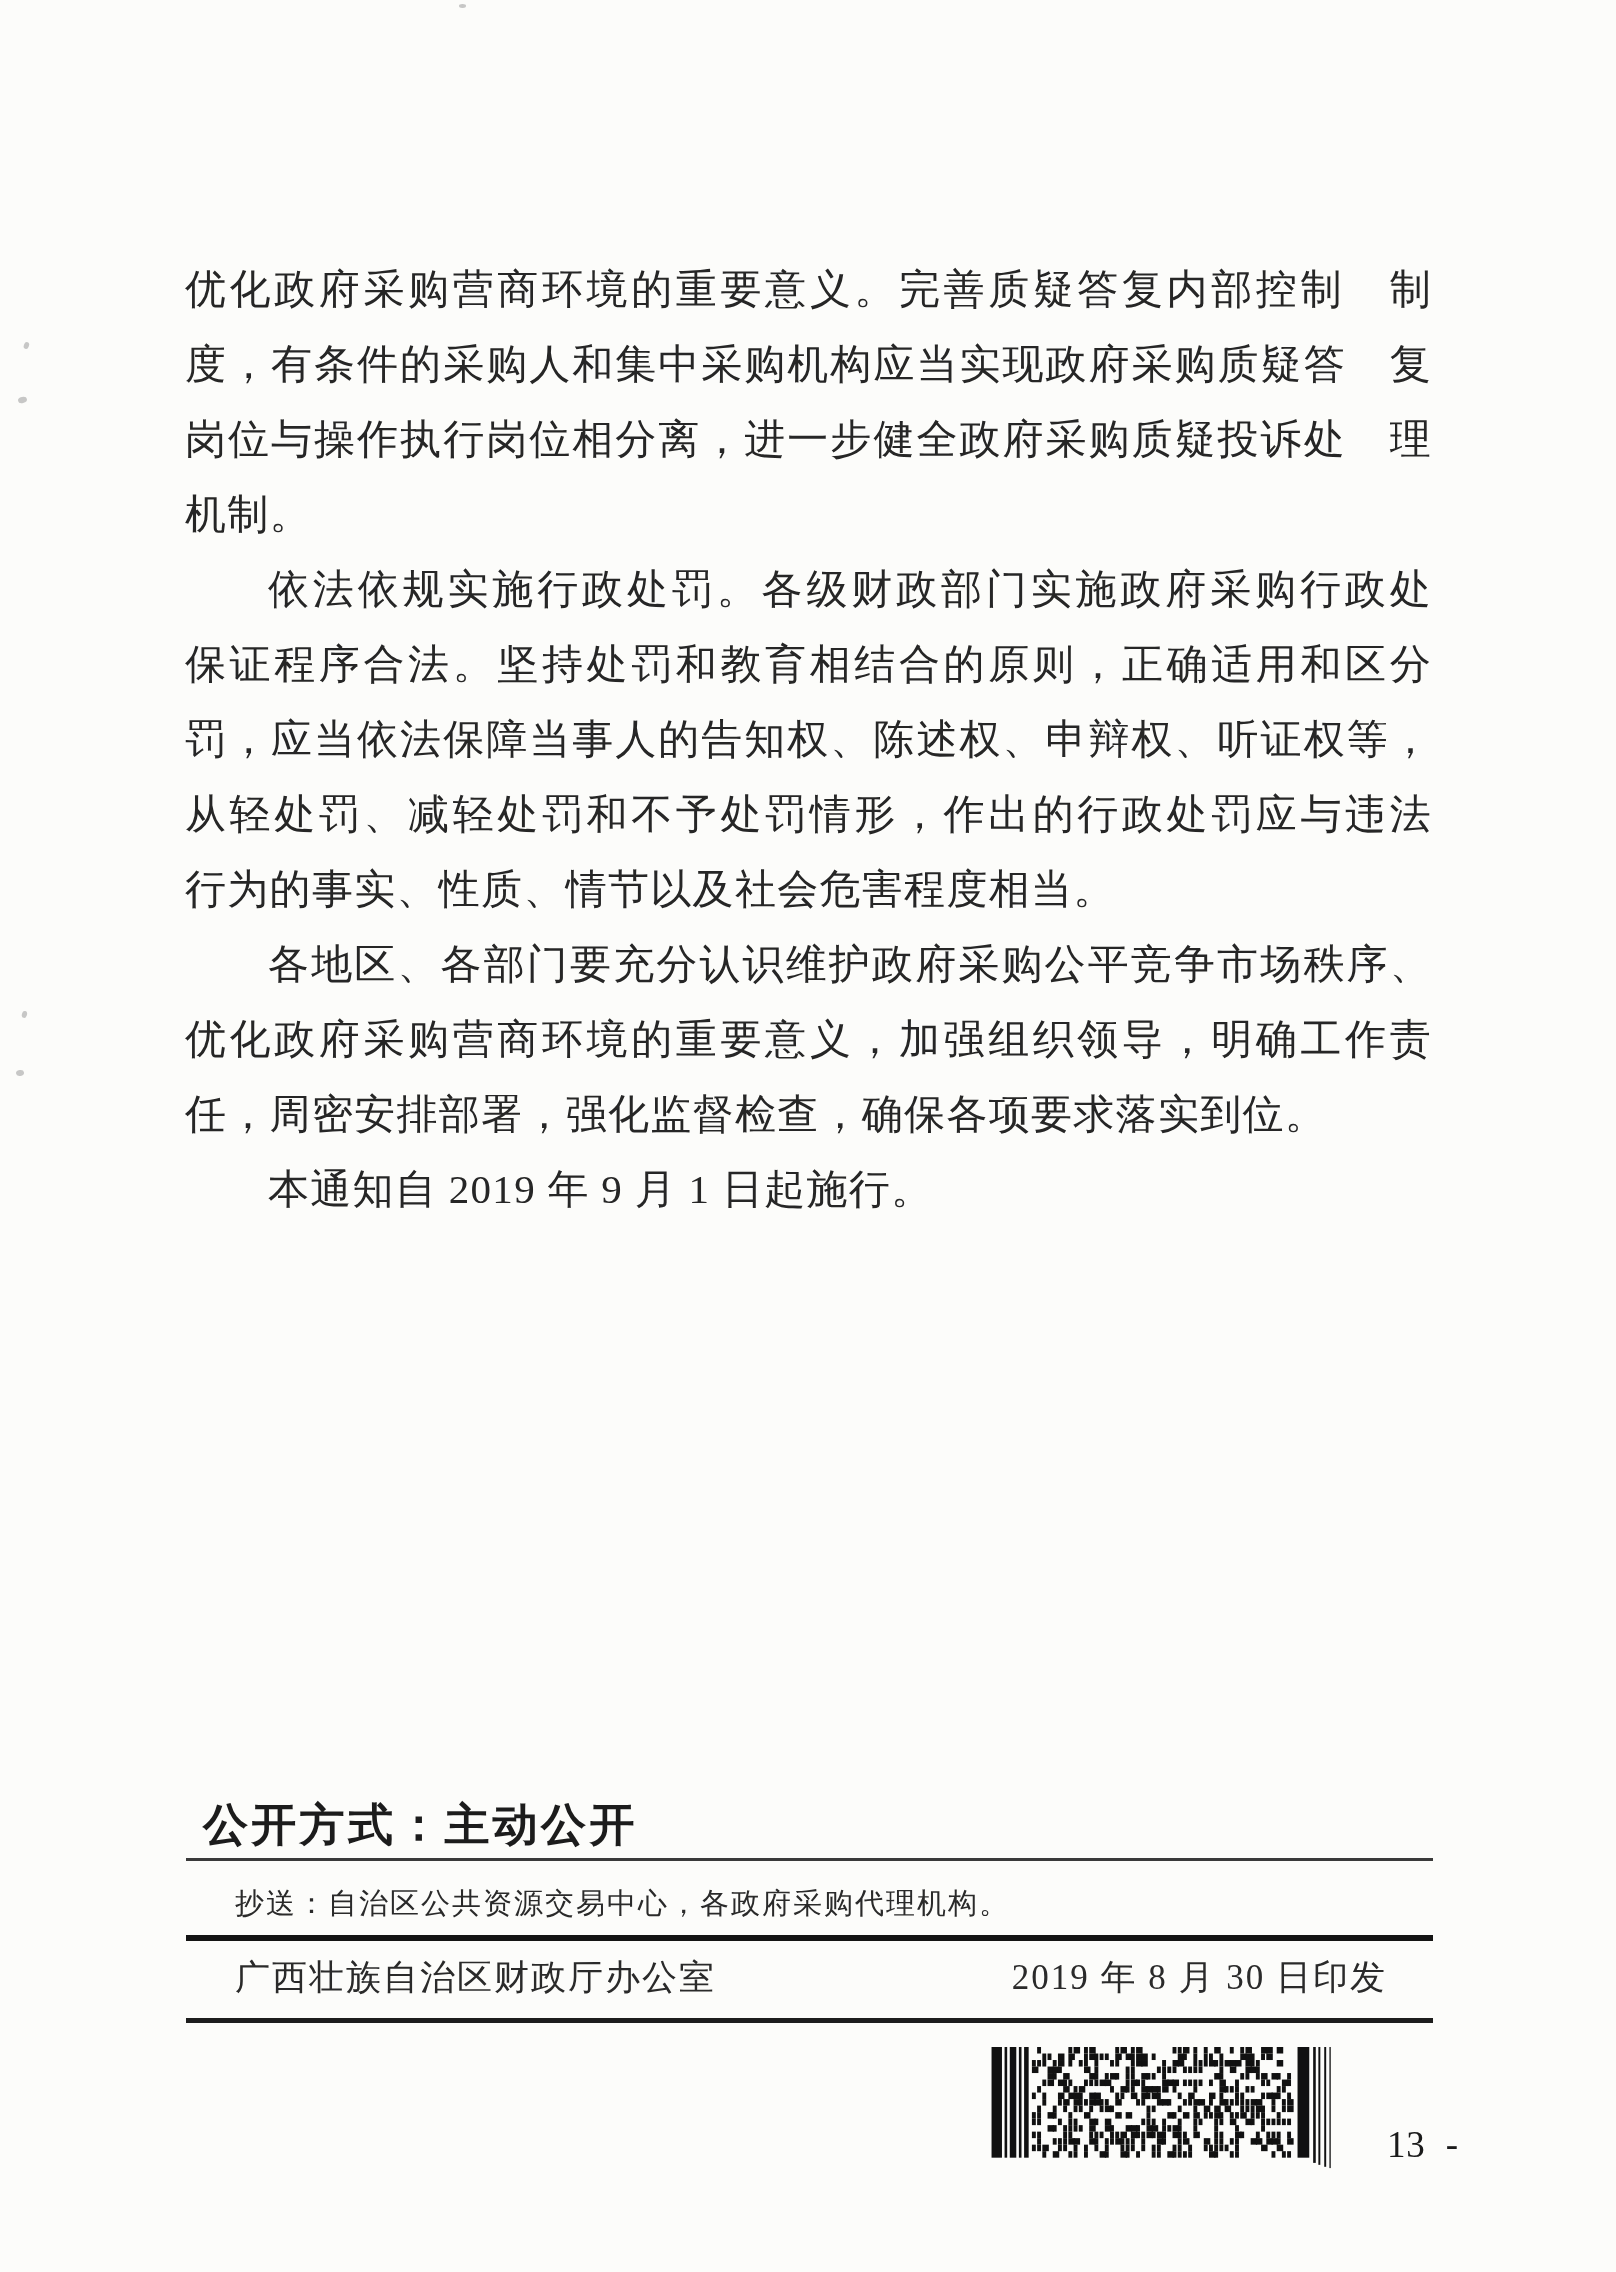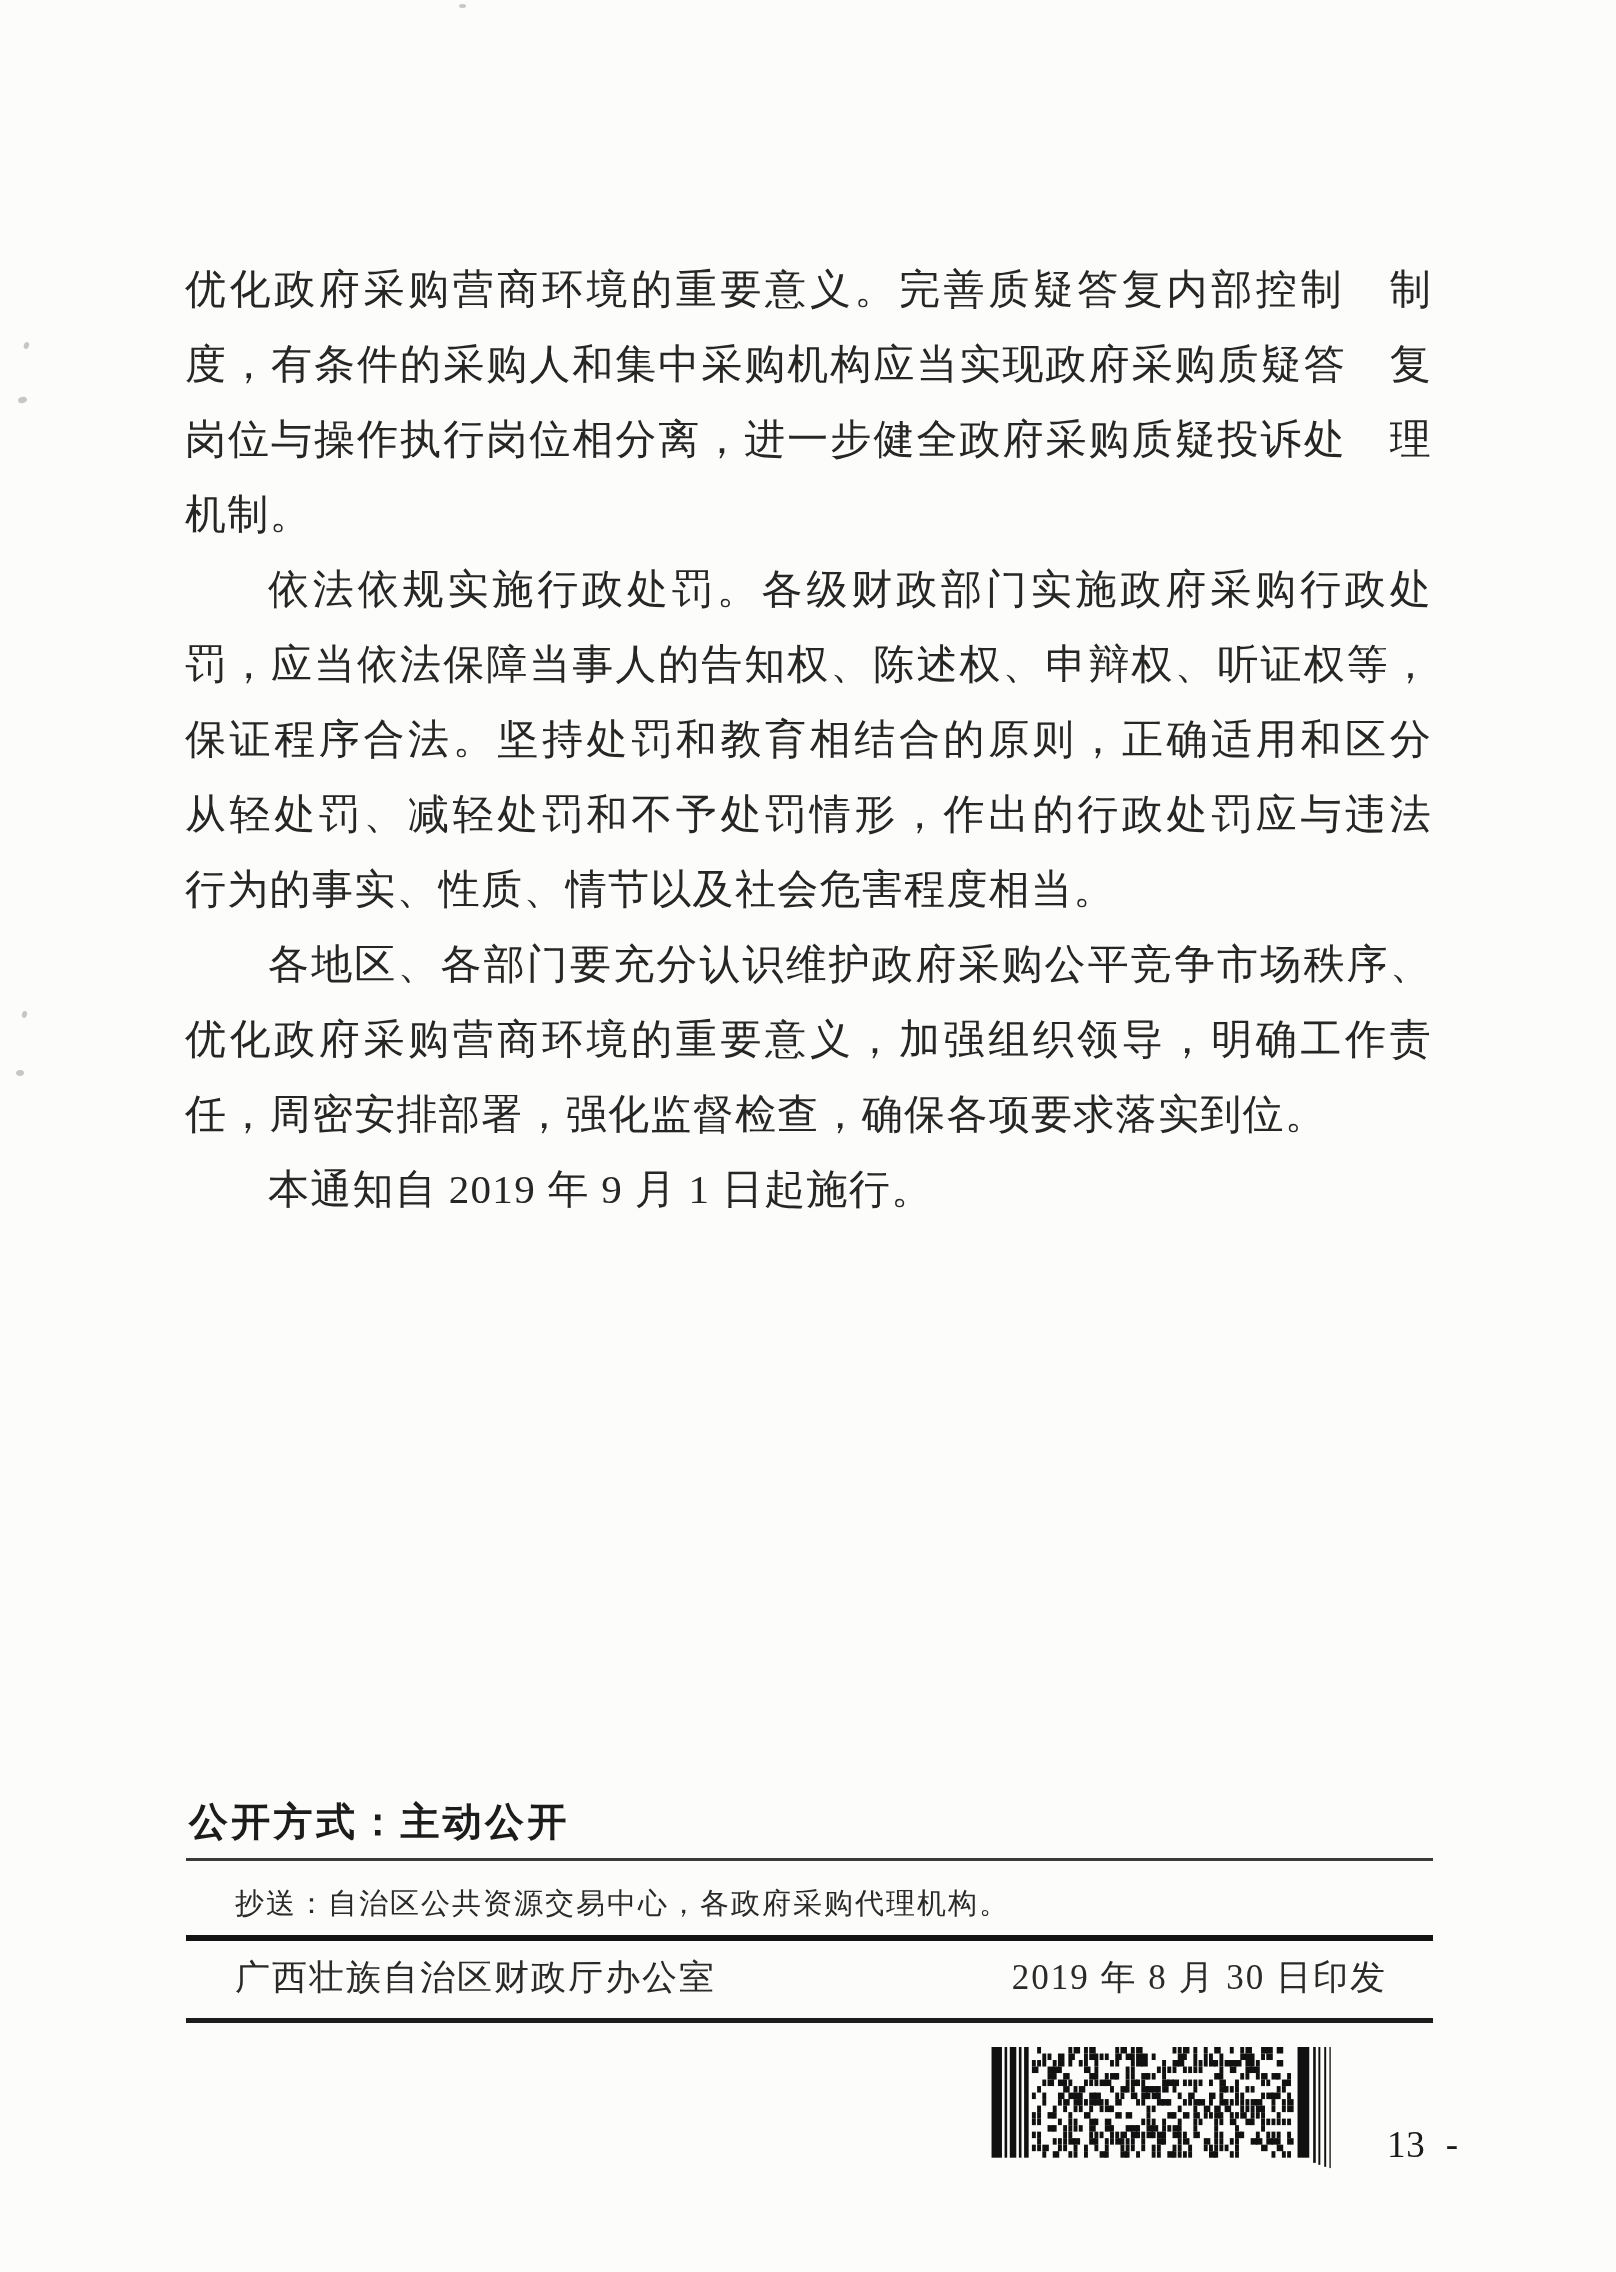--- a/index.html
+++ b/index.html
@@ -18,23 +18,23 @@
     font-size:41px;line-height:75px;letter-spacing:1.3px;
   }
   .body-line{
     height:75px;white-space:nowrap;
     text-align:justify;text-align-last:justify;
   }
   .body-line.no-just{text-align:left;text-align-last:auto;}
   .body-line.indent{padding-left:83px;}
   
   .disclosure{
-    position:absolute;left:189px;top:1802px;
+    position:absolute;left:203px;top:1802px;
     font-family:"Liberation Sans","DejaVu Sans",sans-serif;
-    font-weight:bold;font-size:39px;letter-spacing:3.3px;color:#1c1c1c;
+    font-weight:bold;font-size:45px;letter-spacing:3.3px;color:#1c1c1c;
     line-height:1;
   }
   
   .rule{position:absolute;left:186px;width:1247px;background:#2b2b2b;}
   .rule-1{top:1858px;height:3.3px;background:#3a3a3a;}
   .rule-2{top:1935px;height:5.9px;background:#141414;}
   .rule-3{top:2018px;height:4.6px;background:#1d1d1d;}
   
   .cc-line{
     position:absolute;left:235px;top:1887px;
@@ -76,22 +76,22 @@
   <div class="speck sp3"></div>
   <div class="speck sp4"></div>
   <div class="speck sp5"></div>
 
   <div class="doc-body">
     <div class="body-line">优化政府采购营商环境的重要意义。完善质疑答复内部控制　制</div>
     <div class="body-line">度，有条件的采购人和集中采购机构应当实现政府采购质疑答　复</div>
     <div class="body-line">岗位与操作执行岗位相分离，进一步健全政府采购质疑投诉处　理</div>
     <div class="body-line no-just">机制。</div>
     <div class="body-line indent">依法依规实施行政处罚。各级财政部门实施政府采购行政处</div>
+    <div class="body-line">保证程序合法。坚持处罚和教育相结合的原则，正确适用和区分</div>
     <div class="body-line">罚，应当依法保障当事人的告知权、陈述权、申辩权、听证权等，</div>
-    <div class="body-line">保证程序合法。坚持处罚和教育相结合的原则，正确适用和区分</div>
     <div class="body-line">从轻处罚、减轻处罚和不予处罚情形，作出的行政处罚应与违法</div>
     <div class="body-line no-just">行为的事实、性质、情节以及社会危害程度相当。</div>
     <div class="body-line indent">各地区、各部门要充分认识维护政府采购公平竞争市场秩序、</div>
     <div class="body-line">优化政府采购营商环境的重要意义，加强组织领导，明确工作责</div>
     <div class="body-line no-just">任，周密安排部署，强化监督检查，确保各项要求落实到位。</div>
     <div class="body-line indent no-just">本通知自 2019 年 9 月 1 日起施行。</div>
   </div>
 
   <div class="disclosure">公开方式：主动公开</div>
 

